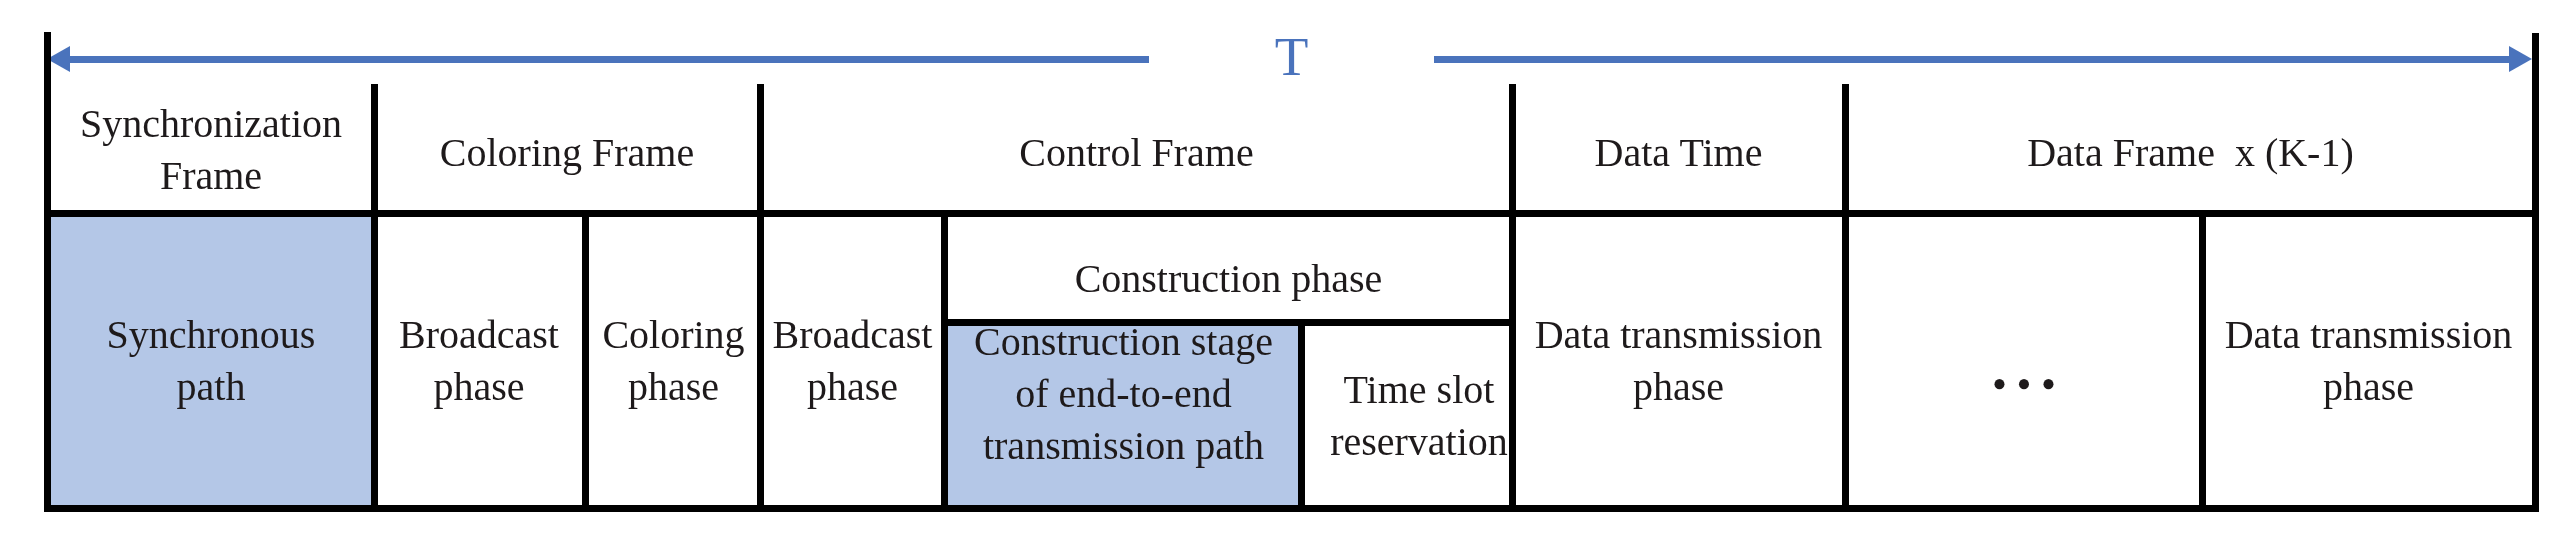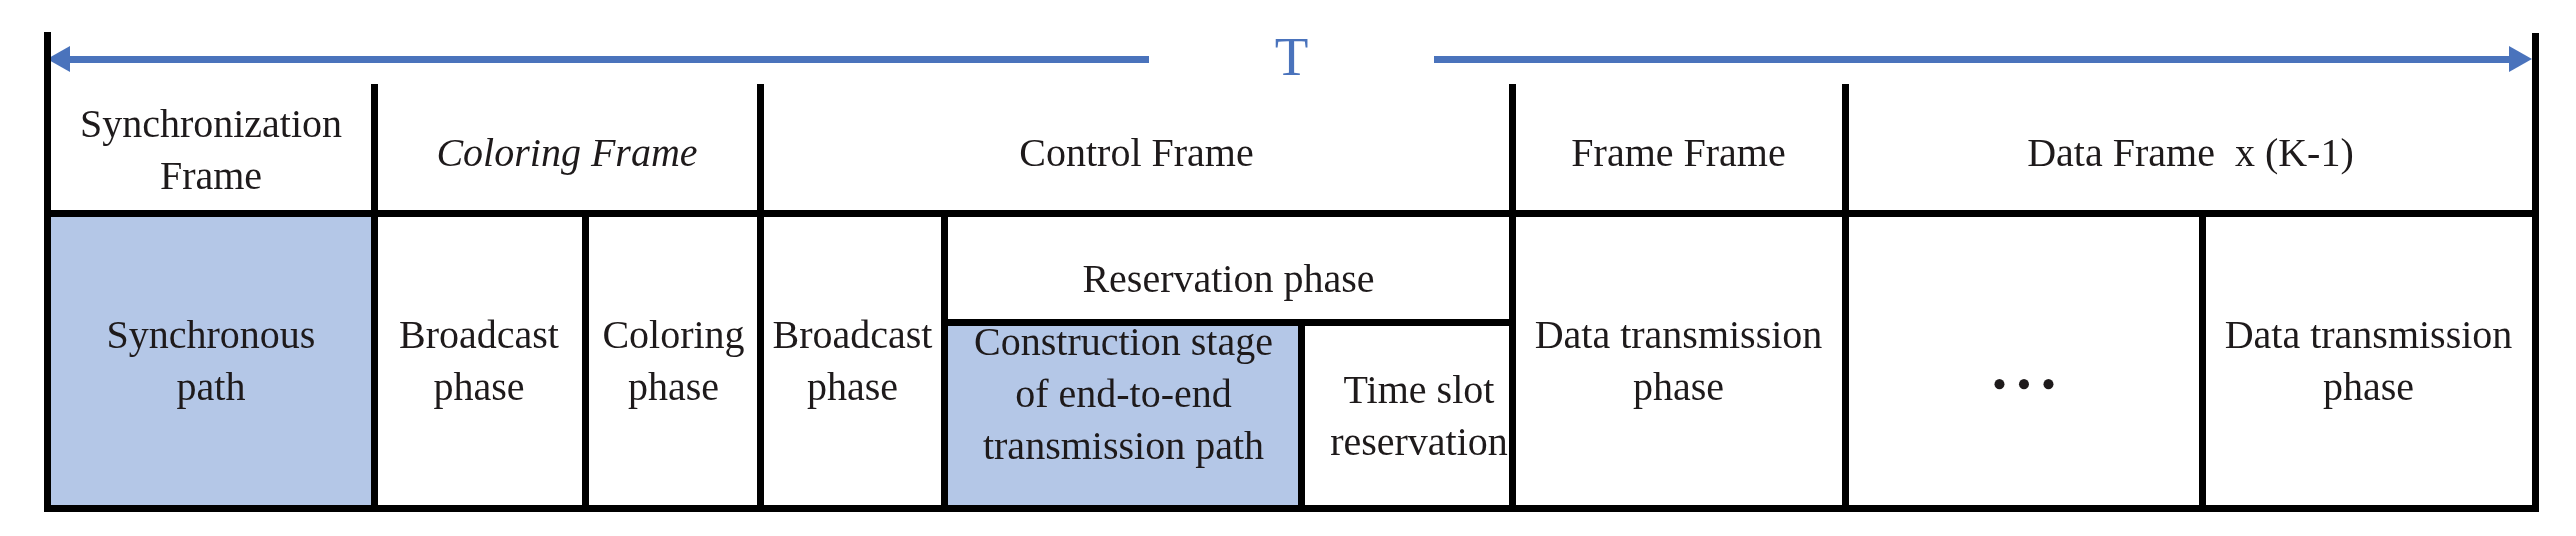--- a/index.html
+++ b/index.html
@@ -45,21 +45,21 @@
     justify-content: center;
     text-align: center;
     font-size: 40px;
     line-height: 52px;
     white-space: pre-line;
     box-sizing: border-box;
   }
 
   .hdr { top: 84px; height: 126px; padding-top: 11.6px; }
   .hdr-sync     { left: 51px;   width: 320px; padding-top: 5px; }
-  .hdr-coloring { left: 377px;  width: 380px; font-style: italic; }
+  .hdr-coloring { left: 377px;  width: 380px; }
   .hdr-control  { left: 764px;  width: 745px; text-align: center; }
   .hdr-data     { left: 1515px; width: 327px; }
   .hdr-datak    { left: 1849px; width: 683px; }
 
   .body-cell { top: 217px; height: 288px; }
   .c-sync    { left: 51px;   width: 320px; }
   .c-bc1     { left: 377px;  width: 204px; }
   .c-col     { left: 589px;  width: 169px; }
   .c-bc2     { left: 764px;  width: 177px; }
   .c-res     { left: 948px; top: 217px; height: 102px; width: 561px; padding-top: 21.6px; }
@@ -123,32 +123,32 @@
   <div class="line v7"></div>
   <div class="line v8"></div>
   <div class="line h-sep"></div>
   <div class="line h-bottom"></div>
   <div class="line h-res"></div>
 
   <div class="cell hdr hdr-sync">Synchronization
 Frame</div>
   <div class="cell hdr hdr-coloring">Coloring Frame</div>
   <div class="cell hdr hdr-control">Control Frame</div>
-  <div class="cell hdr hdr-data">Frame Frame</div>
+  <div class="cell hdr hdr-data">Data Time</div>
   <div class="cell hdr hdr-datak">Data Frame &nbsp;x (K-1)</div>
 
   <div class="cell body-cell c-sync">Synchronous
 path</div>
   <div class="cell body-cell c-bc1">Broadcast
 phase</div>
   <div class="cell body-cell c-col">Coloring
 phase</div>
   <div class="cell body-cell c-bc2">Broadcast
 phase</div>
-  <div class="cell c-res">Reservation phase</div>
+  <div class="cell c-res">Construction phase</div>
   <div class="cell c-constr">Construction stage
 of end-to-end
 transmission path</div>
   <div class="cell c-slot">Time slot
 reservation</div>
   <div class="cell body-cell c-data1">Data transmission
 phase</div>
   <div class="cell body-cell c-dots">•••</div>
   <div class="cell body-cell c-data2">Data transmission
 phase</div>

